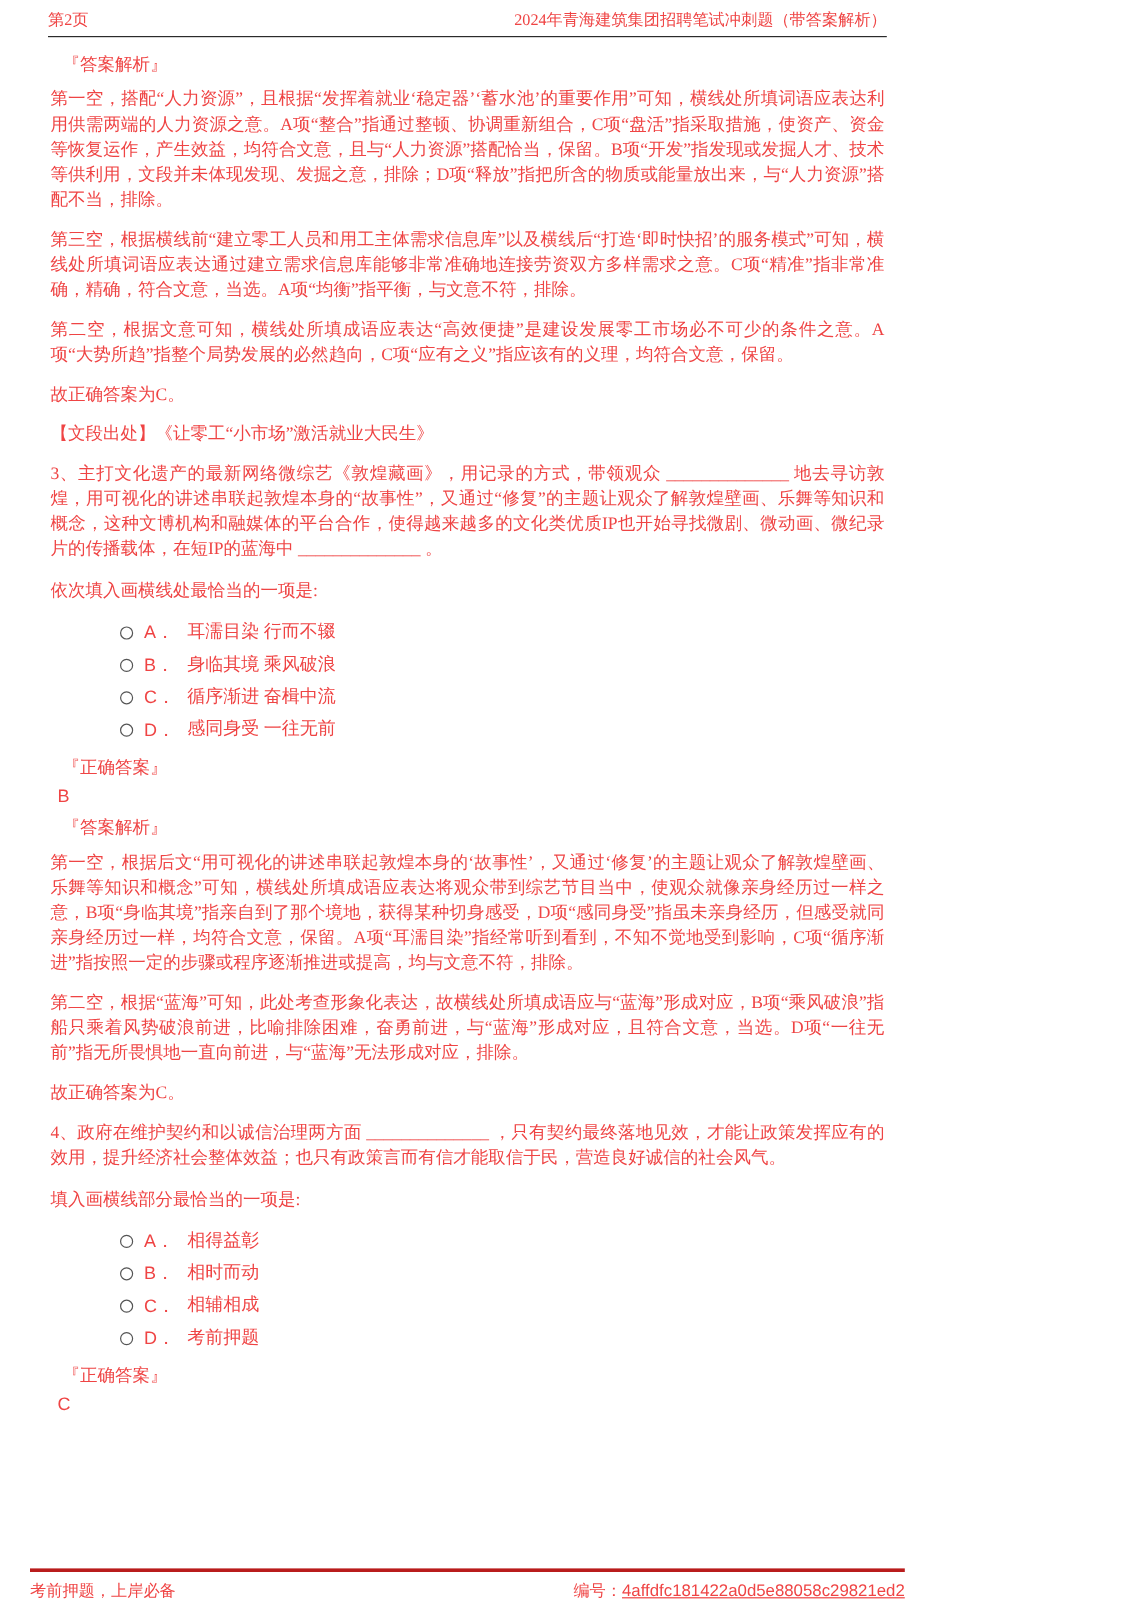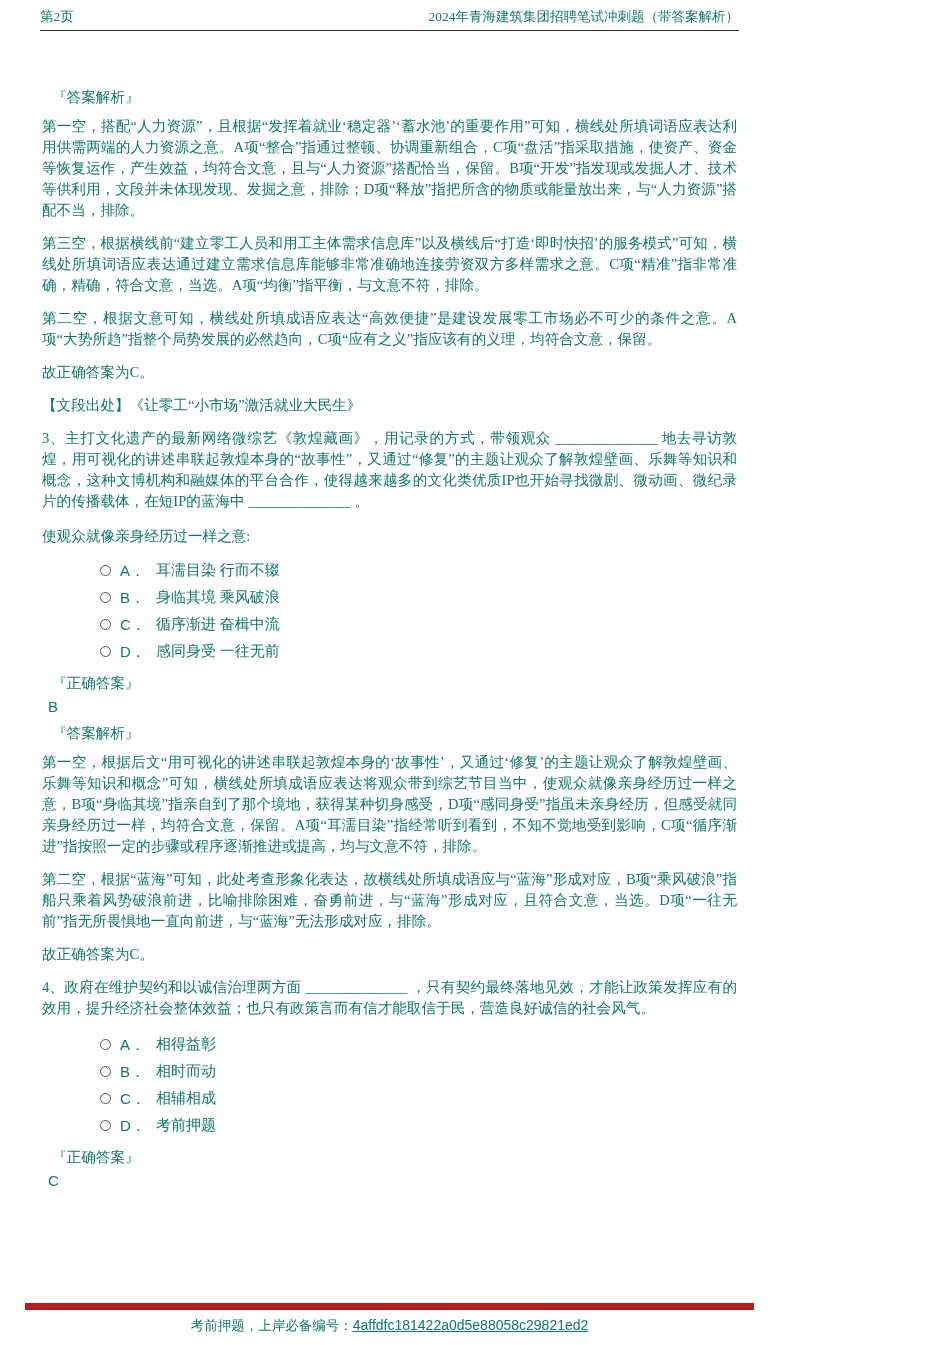--- a/index.html
+++ b/index.html
@@ -1,21 +1,21 @@
 <!DOCTYPE html>
 <html><head>
 <meta charset="utf-8">
 <style>
   html, body { margin: 0; padding: 0; background: #ffffff; }
   .page {
     position: relative;
     width: 779px;
     height: 1345px;
     background: #ffffff;
-    color: #0f766e;
+    color: #ef4444;
     font-family: "Liberation Serif", "DejaVu Serif", serif;
     overflow: hidden;
     box-sizing: border-box;
   }
   
   .hdr {
     position: absolute;
     top: 8px; left: 40px; right: 40px;
     display: flex;
     justify-content: space-between;
@@ -24,21 +24,20 @@
     border-bottom: 1.5px solid #2b2b2b;
     font-size: 13.5px;
   }
   
   .content {
     position: absolute;
     top: 44px; left: 42px; right: 42px;
     font-size: 14.6px;
     line-height: 21px;
     text-align: justify;
-    margin-top: 43px;
   }
   .content p { margin: 0 0 12px 0; }
   .lbl { padding-left: 10px; margin: 0 0 8px 0 !important; }
   .ans-letter {
     font-family: "Liberation Sans", sans-serif;
     font-size: 15px;
     padding-left: 6px;
     margin: 0 0 6px 0 !important;
   }
   .tight { margin-bottom: 2px !important; }
@@ -63,24 +62,24 @@
   }
   .opt-letter {
     font-family: "Liberation Sans", sans-serif;
     width: 36px;
     flex: none;
   }
   
   .ftr {
     position: absolute;
     left: 25px; right: 25px; bottom: 10px;
-    border-top: 7px solid #b91c1c;
+    border-top: 3px solid #b91c1c;
     padding-top: 7px;
     display: flex;
-    justify-content: center;
+    justify-content: space-between;
     align-items: baseline;
     font-size: 13.5px;
   }
   .serial { font-family: "Liberation Sans", sans-serif; font-size: 14px; text-decoration: underline; }
 </style>
 </head>
 <body>
 
 <div class="page">
 
@@ -92,21 +91,21 @@
   <div class="content">
 
     <p class="lbl">『答案解析』</p>
     <p>第一空，搭配“人力资源”，且根据“发挥着就业‘稳定器’‘蓄水池’的重要作用”可知，横线处所填词语应表达利用供需两端的人力资源之意。A项“整合”指通过整顿、协调重新组合，C项“盘活”指采取措施，使资产、资金等恢复运作，产生效益，均符合文意，且与“人力资源”搭配恰当，保留。B项“开发”指发现或发掘人才、技术等供利用，文段并未体现发现、发掘之意，排除；D项“释放”指把所含的物质或能量放出来，与“人力资源”搭配不当，排除。</p>
     <p>第三空，根据横线前“建立零工人员和用工主体需求信息库”以及横线后“打造‘即时快招’的服务模式”可知，横线处所填词语应表达通过建立需求信息库能够非常准确地连接劳资双方多样需求之意。C项“精准”指非常准确，精确，符合文意，当选。A项“均衡”指平衡，与文意不符，排除。</p>
     <p>第二空，根据文意可知，横线处所填成语应表达“高效便捷”是建设发展零工市场必不可少的条件之意。A项“大势所趋”指整个局势发展的必然趋向，C项“应有之义”指应该有的义理，均符合文意，保留。</p>
     <p>故正确答案为C。</p>
     <p>【文段出处】《让零工“小市场”激活就业大民生》</p>
 
     <p class="stem">3、主打文化遗产的最新网络微综艺《敦煌藏画》，用记录的方式，带领观众 ______________ 地去寻访敦煌，用可视化的讲述串联起敦煌本身的“故事性”，又通过“修复”的主题让观众了解敦煌壁画、乐舞等知识和概念，这种文博机构和融媒体的平台合作，使得越来越多的文化类优质IP也开始寻找微剧、微动画、微纪录片的传播载体，在短IP的蓝海中 ______________ 。</p>
-    <p class="instruction">使观众就像亲身经历过一样之意:</p>
+    <p class="instruction">依次填入画横线处最恰当的一项是:</p>
 
     <div class="options">
       <div class="option">
         <span class="radio"></span>
         <span class="opt-letter">A．</span>
         <span>耳濡目染 行而不辍</span>
       </div>
       <div class="option">
         <span class="radio"></span>
         <span class="opt-letter">B．</span>
@@ -125,20 +124,21 @@
     </div>
 
     <p class="lbl tight">『正确答案』</p>
     <p class="ans-letter">B</p>
     <p class="lbl">『答案解析』</p>
     <p>第一空，根据后文“用可视化的讲述串联起敦煌本身的‘故事性’，又通过‘修复’的主题让观众了解敦煌壁画、乐舞等知识和概念”可知，横线处所填成语应表达将观众带到综艺节目当中，使观众就像亲身经历过一样之意，B项“身临其境”指亲自到了那个境地，获得某种切身感受，D项“感同身受”指虽未亲身经历，但感受就同亲身经历过一样，均符合文意，保留。A项“耳濡目染”指经常听到看到，不知不觉地受到影响，C项“循序渐进”指按照一定的步骤或程序逐渐推进或提高，均与文意不符，排除。</p>
     <p>第二空，根据“蓝海”可知，此处考查形象化表达，故横线处所填成语应与“蓝海”形成对应，B项“乘风破浪”指船只乘着风势破浪前进，比喻排除困难，奋勇前进，与“蓝海”形成对应，且符合文意，当选。D项“一往无前”指无所畏惧地一直向前进，与“蓝海”无法形成对应，排除。</p>
     <p>故正确答案为C。</p>
 
     <p class="stem">4、政府在维护契约和以诚信治理两方面 ______________ ，只有契约最终落地见效，才能让政策发挥应有的效用，提升经济社会整体效益；也只有政策言而有信才能取信于民，营造良好诚信的社会风气。</p>
+    <p class="instruction">填入画横线部分最恰当的一项是:</p>
 
     <div class="options">
       <div class="option">
         <span class="radio"></span>
         <span class="opt-letter">A．</span>
         <span>相得益彰</span>
       </div>
       <div class="option">
         <span class="radio"></span>
         <span class="opt-letter">B．</span>

